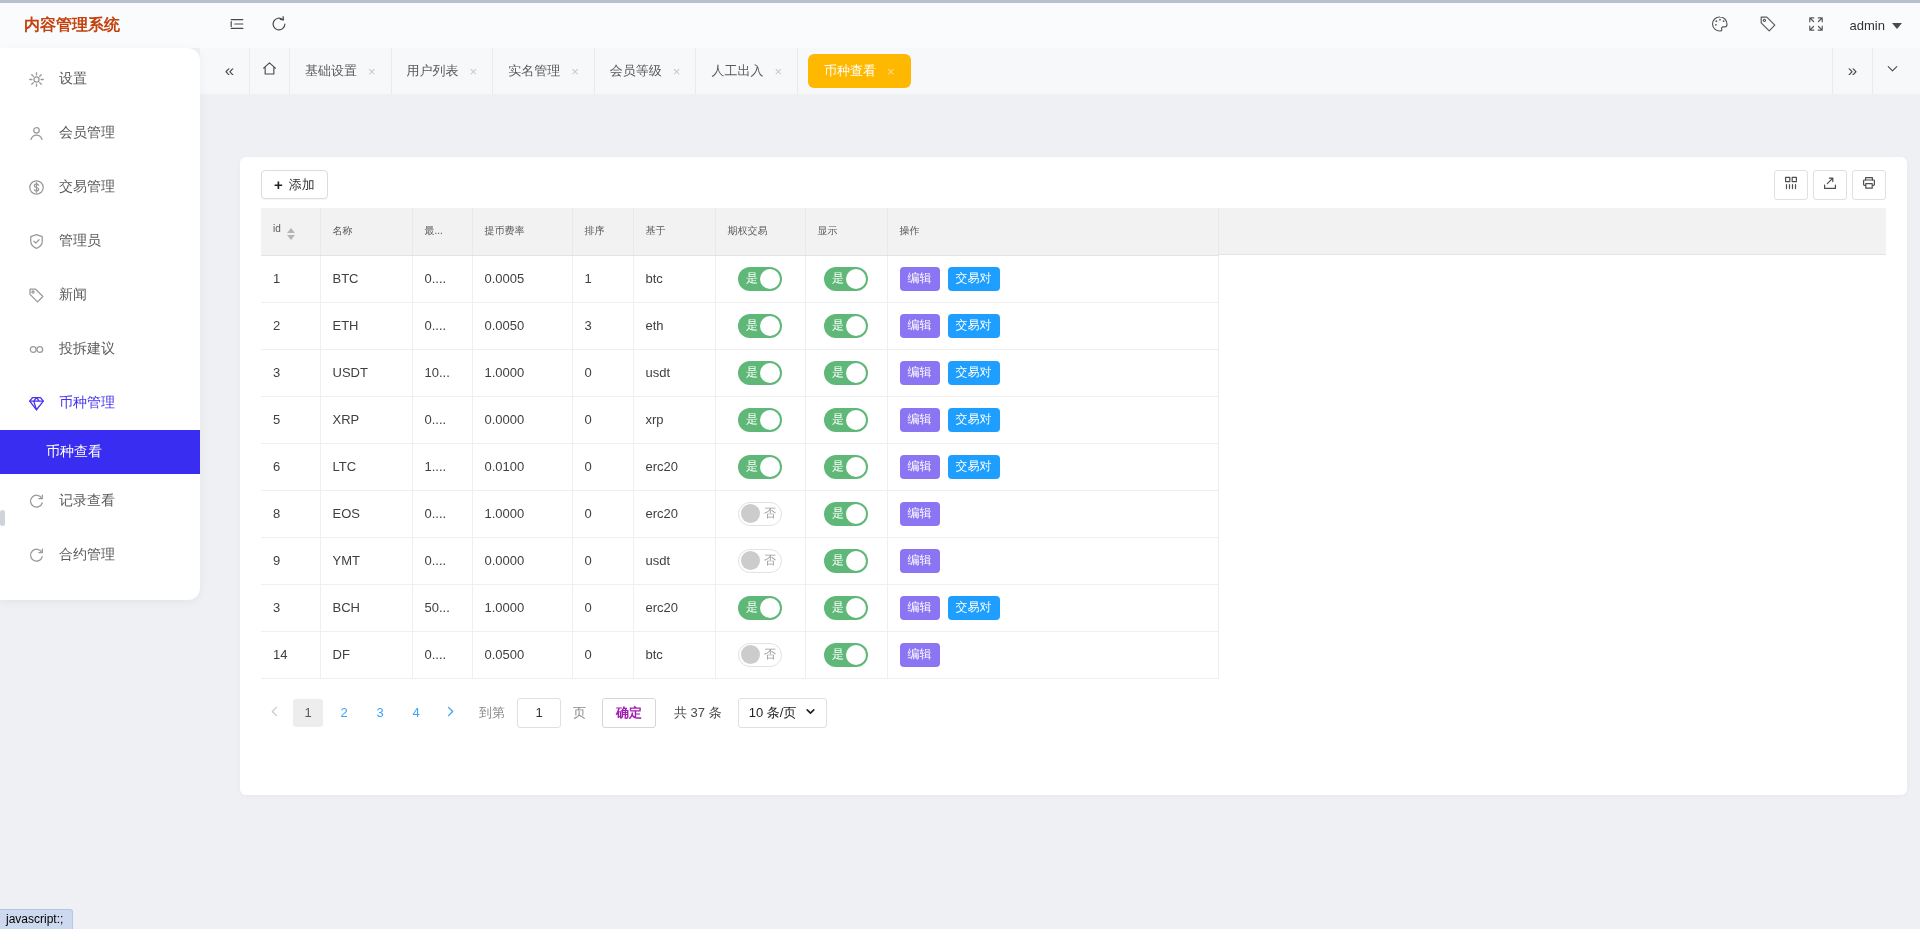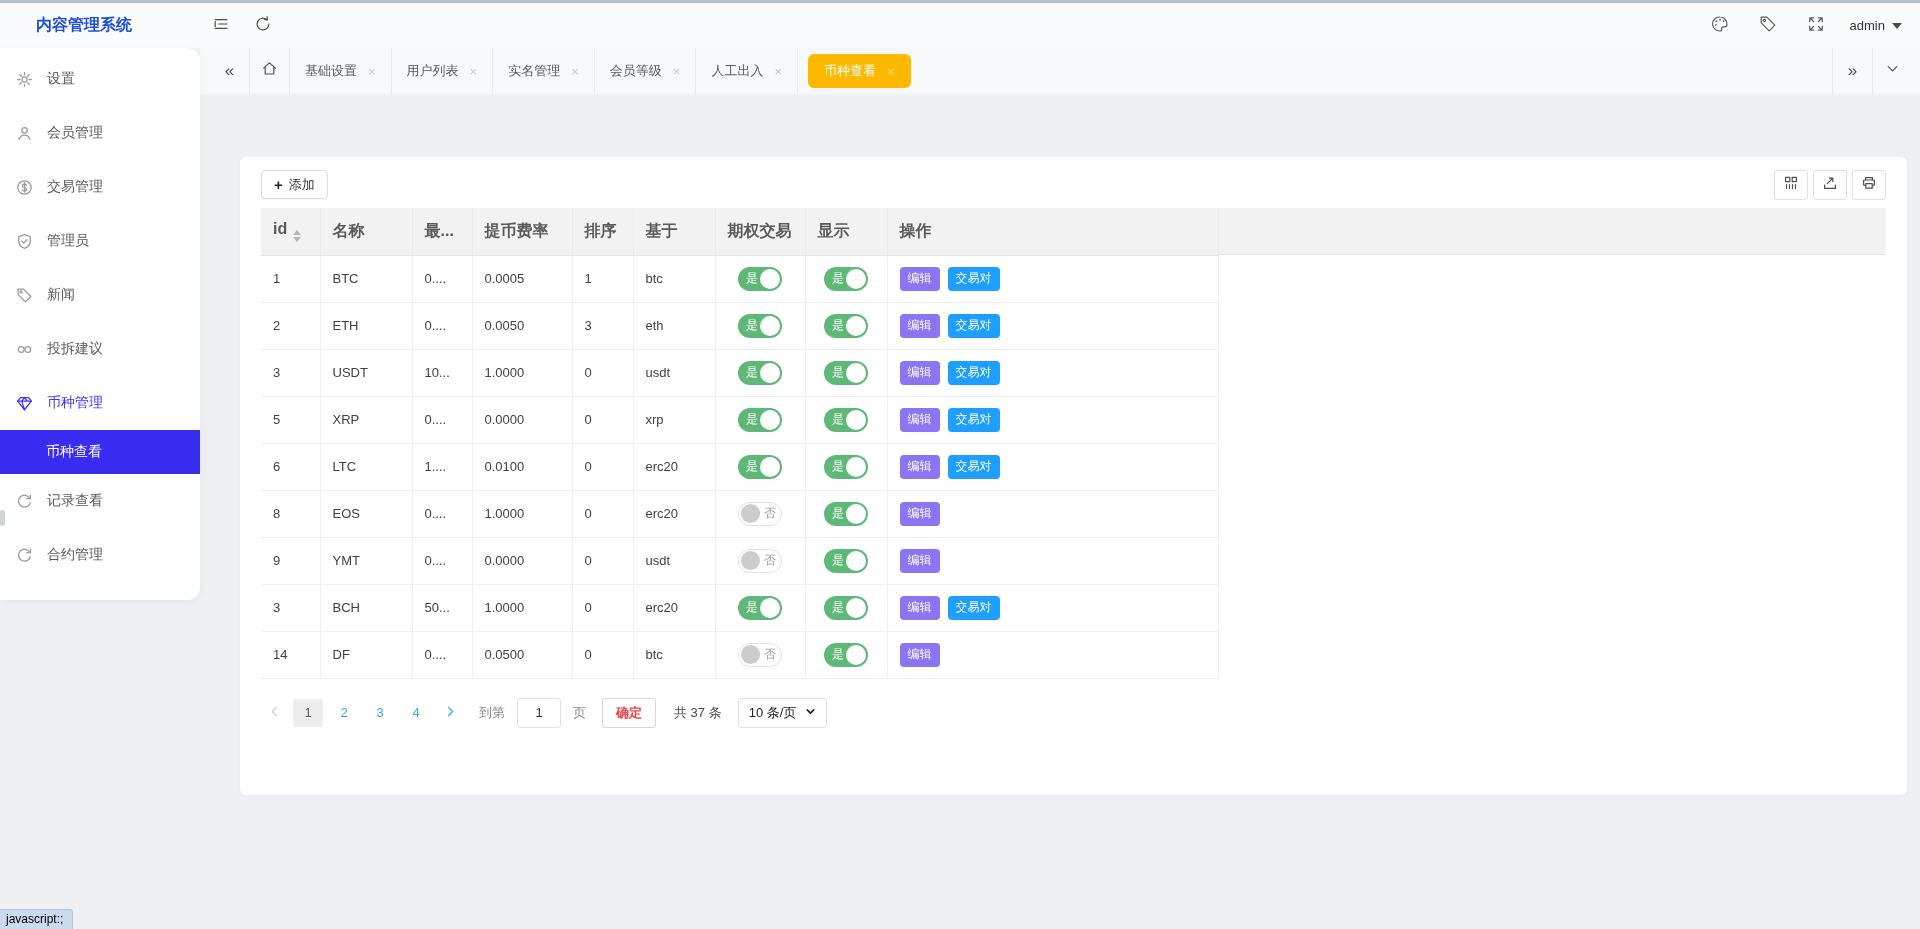--- a/index.html
+++ b/index.html
@@ -3,33 +3,33 @@
 <meta charset="utf-8">
 <style>
   * { margin:0; padding:0; box-sizing:border-box; }
   html,body { width:1920px; height:929px; overflow:hidden; }
   body { font-family:"Liberation Sans","DejaVu Sans",sans-serif; background:#eef0f4; position:relative; }
   svg { stroke:currentColor; fill:none; stroke-width:1.2; stroke-linecap:round; stroke-linejoin:round; }
 
   
   .top-strip { height:3px; background:#b6c2cf; }
   .hdr { height:45px; background:#fafbfd; display:flex; align-items:center; }
-  .hdr-title { width:200px; padding-left:36px; font-size:16px; font-weight:bold; color:#1d4ed8; }
+  .hdr-title { width:200px; padding-left:8px; font-size:16px; font-weight:bold; color:#c2410c;margin-left:16px; }
   .hdr-btn { width:42px; height:45px; display:flex; align-items:center; justify-content:center; color:#4a4a4a; cursor:pointer; }
   .hdr-btn svg { width:18px; height:18px; }
   .hdr-right { margin-left:auto; display:flex; align-items:center; padding-right:18px; }
   .hdr-right .hdr-btn { width:48px; color:#5a5a5a; }
   .admin { display:flex; align-items:center; gap:7px; font-size:13px; color:#333; margin-left:10px; cursor:pointer; }
   .caret-dn { width:0; height:0; border-left:5px solid transparent; border-right:5px solid transparent; border-top:6px solid #4a4a4a; }
 
   
   .layout { display:flex; height:881px; align-items:flex-start; }
   .sidebar { width:200px; flex:none; position:relative; z-index:2; }
   .side-panel { background:#fff; border-radius:0 12px 12px 0; box-shadow:0 2px 10px rgba(0,0,0,.05); padding:4px 0 18px; }
-  .side-item { height:54px; display:flex; align-items:center; padding-left:16px; gap:14px; font-size:14px; color:#595959; cursor:pointer; }
+  .side-item { height:54px; display:flex; align-items:center; padding-left:28px; gap:14px; font-size:14px; color:#595959; cursor:pointer; }
   .side-item .ic { width:17px; height:17px; color:#9a9a9a; display:flex; }
   .side-item .ic svg { width:17px; height:17px; }
   .side-item.parent-active { color:#4733f0; }
   .side-item.parent-active .ic { color:#4733f0; }
   .side-sub { height:44px; display:flex; align-items:center; padding-left:46px; font-size:14px; color:#595959; cursor:pointer; }
   .side-sub.sub-active { background:#392df2; color:#fff; }
   .scroll-thumb { position:absolute; left:0; top:462px; width:5px; height:16px; background:#cfd4da; border-radius:3px; }
 
   .main { flex:1; min-width:0; }
 
@@ -50,21 +50,21 @@
   .card-toolbar { height:51px; display:flex; align-items:center; padding-top:4px; }
   .btn-add { height:29px; padding:0 12px; border:1px solid #dcdcdc; border-radius:4px; background:#fff; font-size:13px; color:#333; display:inline-flex; align-items:center; gap:6px; cursor:pointer; box-shadow:0 1px 1px rgba(0,0,0,.04); }
   .btn-add .plus { font-size:15px; font-weight:bold; color:#222; }
   .tb-icons { margin-left:auto; display:flex; gap:5px; }
   .tb-icon-btn { width:34px; height:30px; border:1px solid #e0e0e0; background:#fff; border-radius:3px; display:flex; align-items:center; justify-content:center; color:#4f4f4f; cursor:pointer; }
   .tb-icon-btn svg { width:16px; height:16px; }
 
   
   .table-zone { display:flex; }
   table.grid { border-collapse:collapse; table-layout:fixed; width:957px; flex:none; }
-  .grid th { height:47px; background:#f2f2f2; font-weight:bold; font-size:16px; color:#595959; text-align:left; padding:0 12px; border-bottom:1px solid #e4e4e4; border-right:1px solid #e9e9e9; }
+  .grid th { height:47px; background:#f2f2f2; font-weight:normal; font-size:10px; color:#595959; text-align:left; padding:0 12px; border-bottom:1px solid #e4e4e4; border-right:1px solid #e9e9e9; }
   .grid td { height:47px; font-size:13px; color:#404040; padding:0 12px; border-bottom:1px solid #efefef; border-right:1px solid #efefef; background:#fff; }
   .grid .c { text-align:center; }
   .filler { flex:1; }
   .filler-head { height:47px; background:#f2f2f2; border-bottom:1px solid #e4e4e4; }
   .sort { display:inline-flex; flex-direction:column; gap:2px; margin-left:6px; vertical-align:-1px; }
   .sort i { width:0; height:0; border-left:4px solid transparent; border-right:4px solid transparent; }
   .sort .s-up { border-bottom:5px solid #b5b5b5; }
   .sort .s-dn { border-top:5px solid #b5b5b5; }
 
   .sw { width:44px; height:24px; border-radius:12px; display:inline-flex; align-items:center; position:relative; font-size:12px; cursor:pointer; vertical-align:middle; }
@@ -83,21 +83,21 @@
   .pagination { display:flex; align-items:center; height:68px; font-size:13px; color:#595959; gap:6px; }
   .pg-arrow { width:26px; height:28px; display:flex; align-items:center; justify-content:center; cursor:pointer; }
   .pg-arrow svg { width:13px; height:13px; }
   .pg-prev { color:#cbcbcb; }
   .pg-next { color:#3ca2f7; }
   .pg-num { min-width:30px; height:28px; line-height:28px; text-align:center; color:#3ca2f7; border-radius:3px; cursor:pointer; padding:0 4px; }
   .pg-num.cur { background:#ededed; color:#595959; }
   .goto-label { margin-left:10px; color:#8a8a8a; }
   .goto-input { width:44px; height:30px; border:1px solid #e0e0e0; border-radius:3px; text-align:center; font-size:13px; color:#333; margin:0 6px; font-family:inherit; }
   .page-label { color:#8a8a8a; margin-right:10px; }
-  .btn-confirm { height:30px; padding:0 13px; border:1px solid #d6d6d6; border-radius:3px; background:#fff; font-size:13px; font-weight:bold; color:#ef4444; cursor:pointer; font-family:inherit; }
+  .btn-confirm { height:30px; padding:0 13px; border:1px solid #d6d6d6; border-radius:3px; background:#fff; font-size:13px; font-weight:bold; color:#a21caf; cursor:pointer; font-family:inherit; }
   .total-label { margin:0 10px 0 12px; color:#4a4a4a; }
   .size-select { height:30px; border:1px solid #e0e0e0; border-radius:3px; display:flex; align-items:center; gap:9px; padding:0 10px; font-size:13px; color:#222; cursor:pointer; background:#fff; }
   .size-select svg { width:11px; height:11px; stroke-width:1.8; color:#222; }
 
   .status-bubble { position:absolute; left:0; bottom:0; background:#ccd9ee; border-top:1px solid #b7c6e0; border-right:1px solid #b7c6e0; border-top-right-radius:3px; padding:2px 9px 3px 6px; font-size:12px; color:#000000; }
 </style>
 </head>
 <body>
 
 <div class="top-strip"></div>

